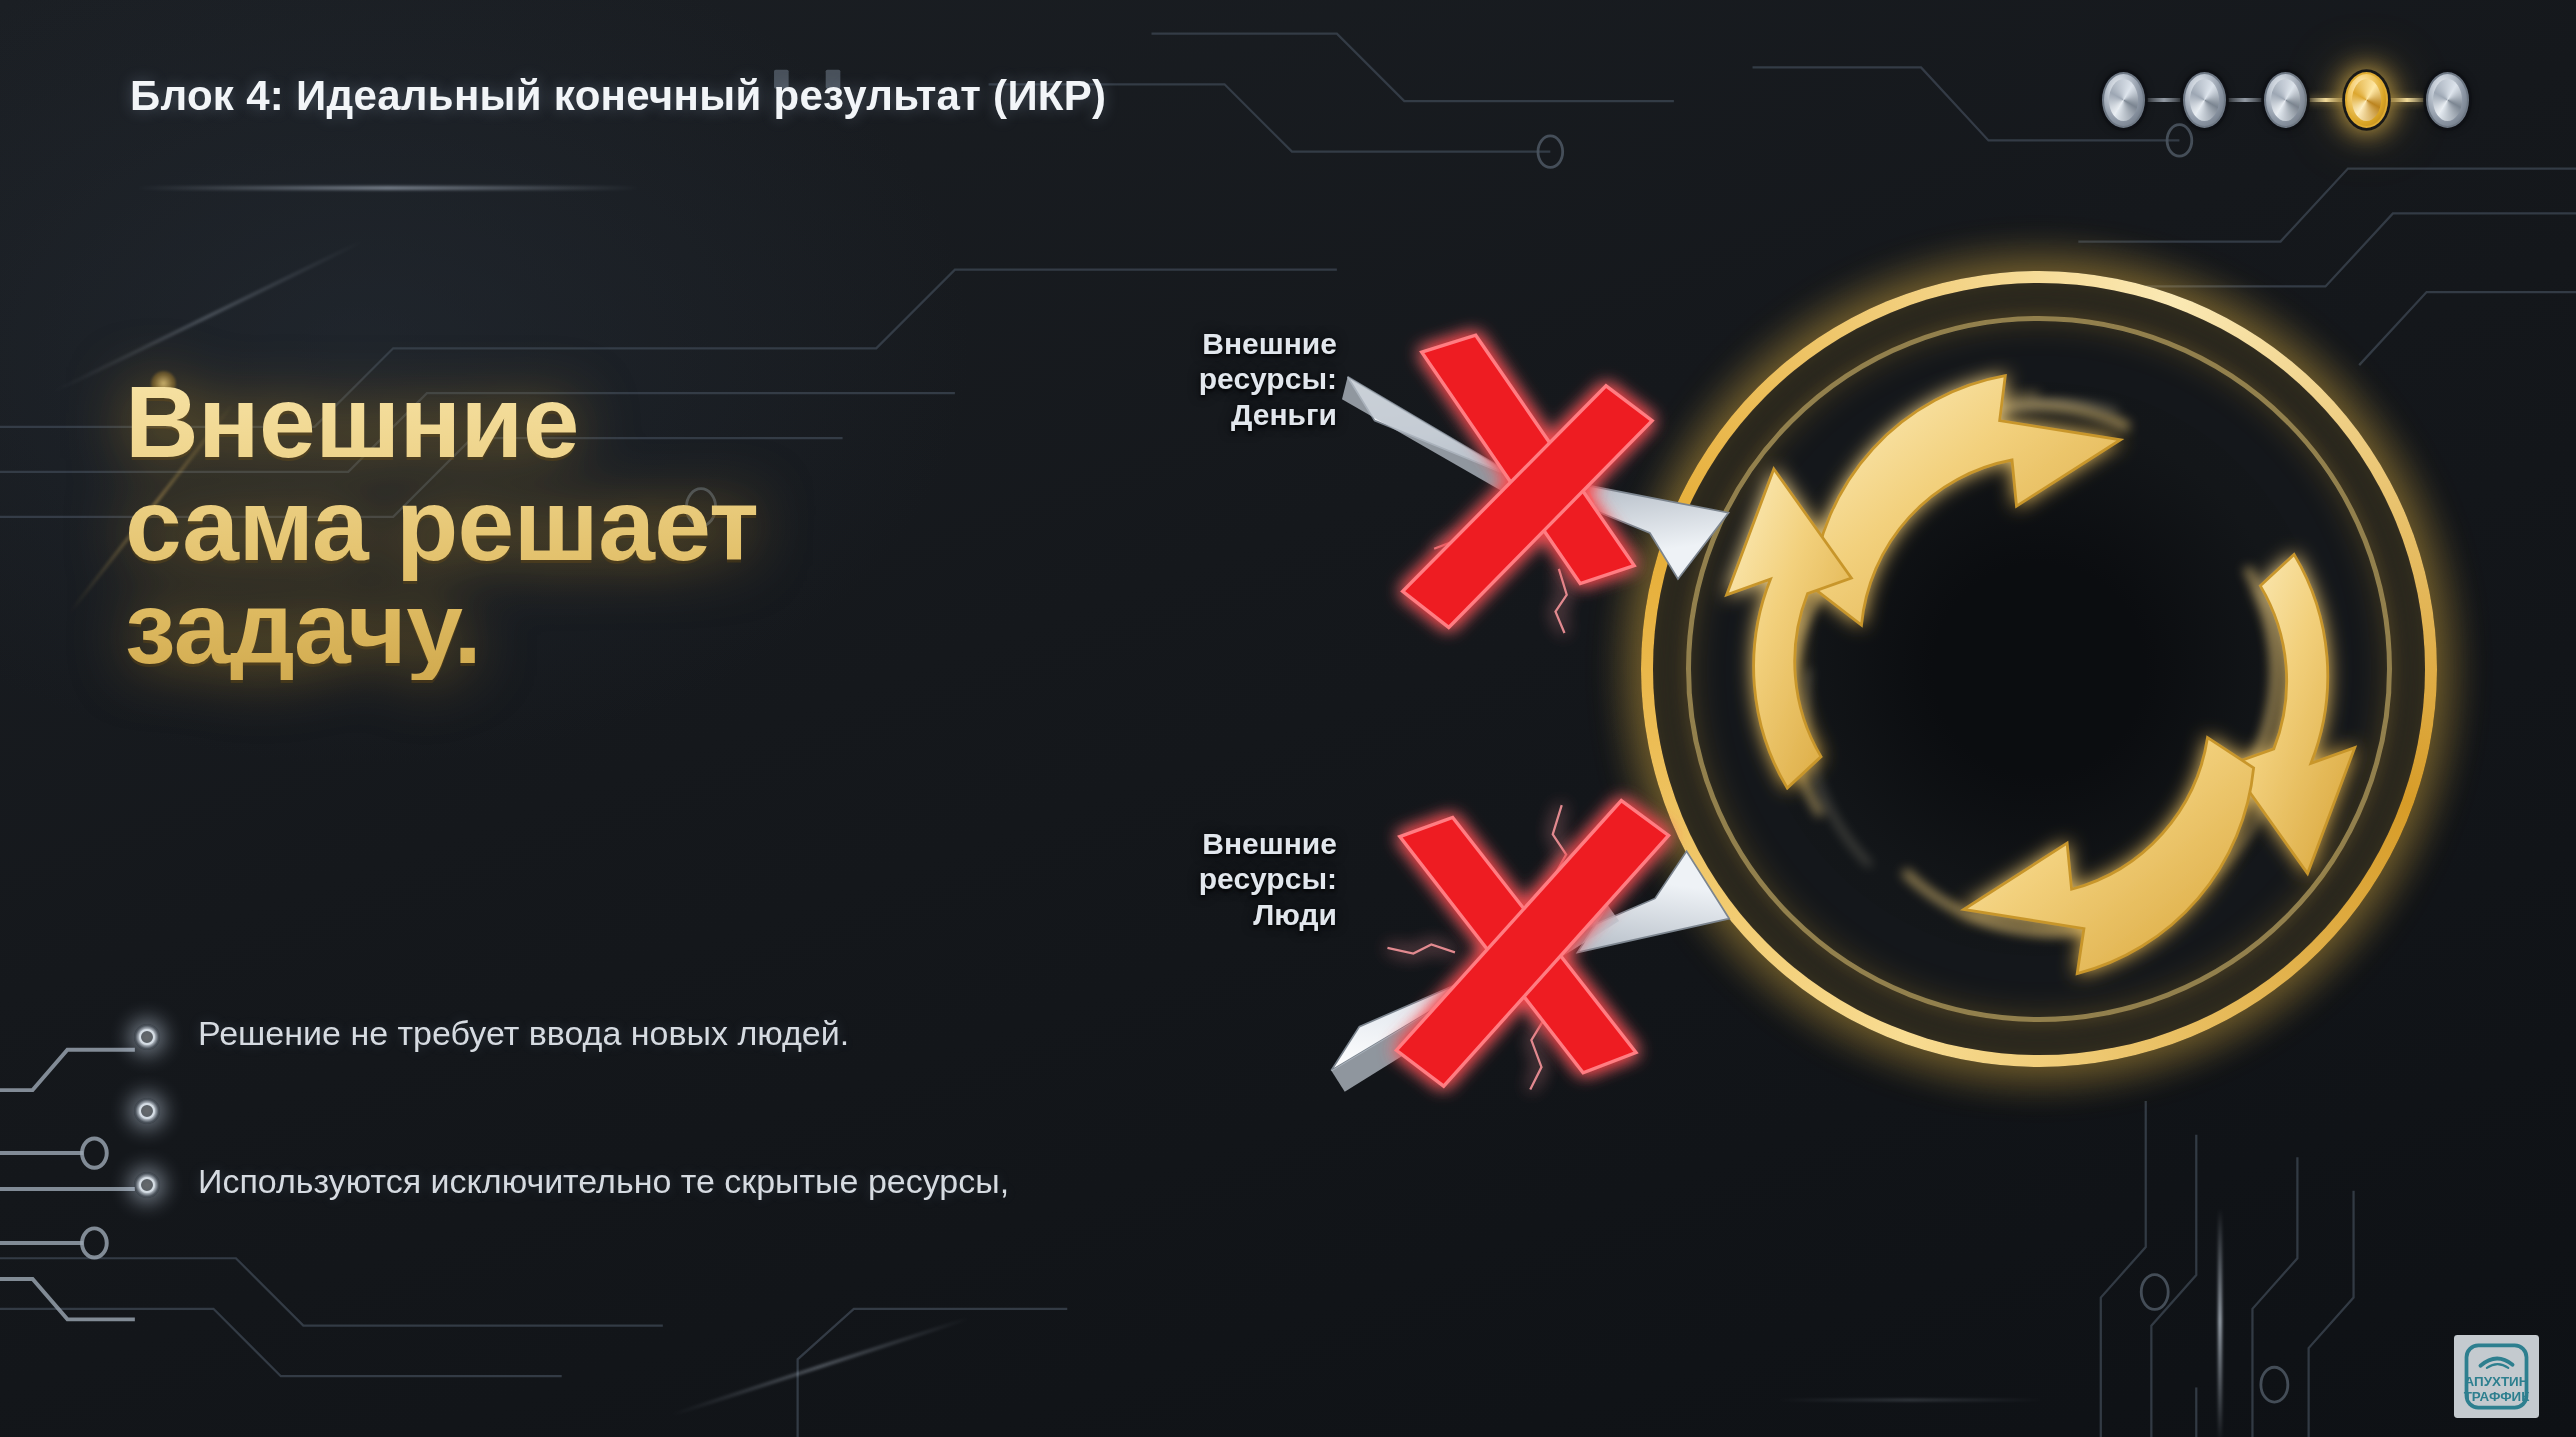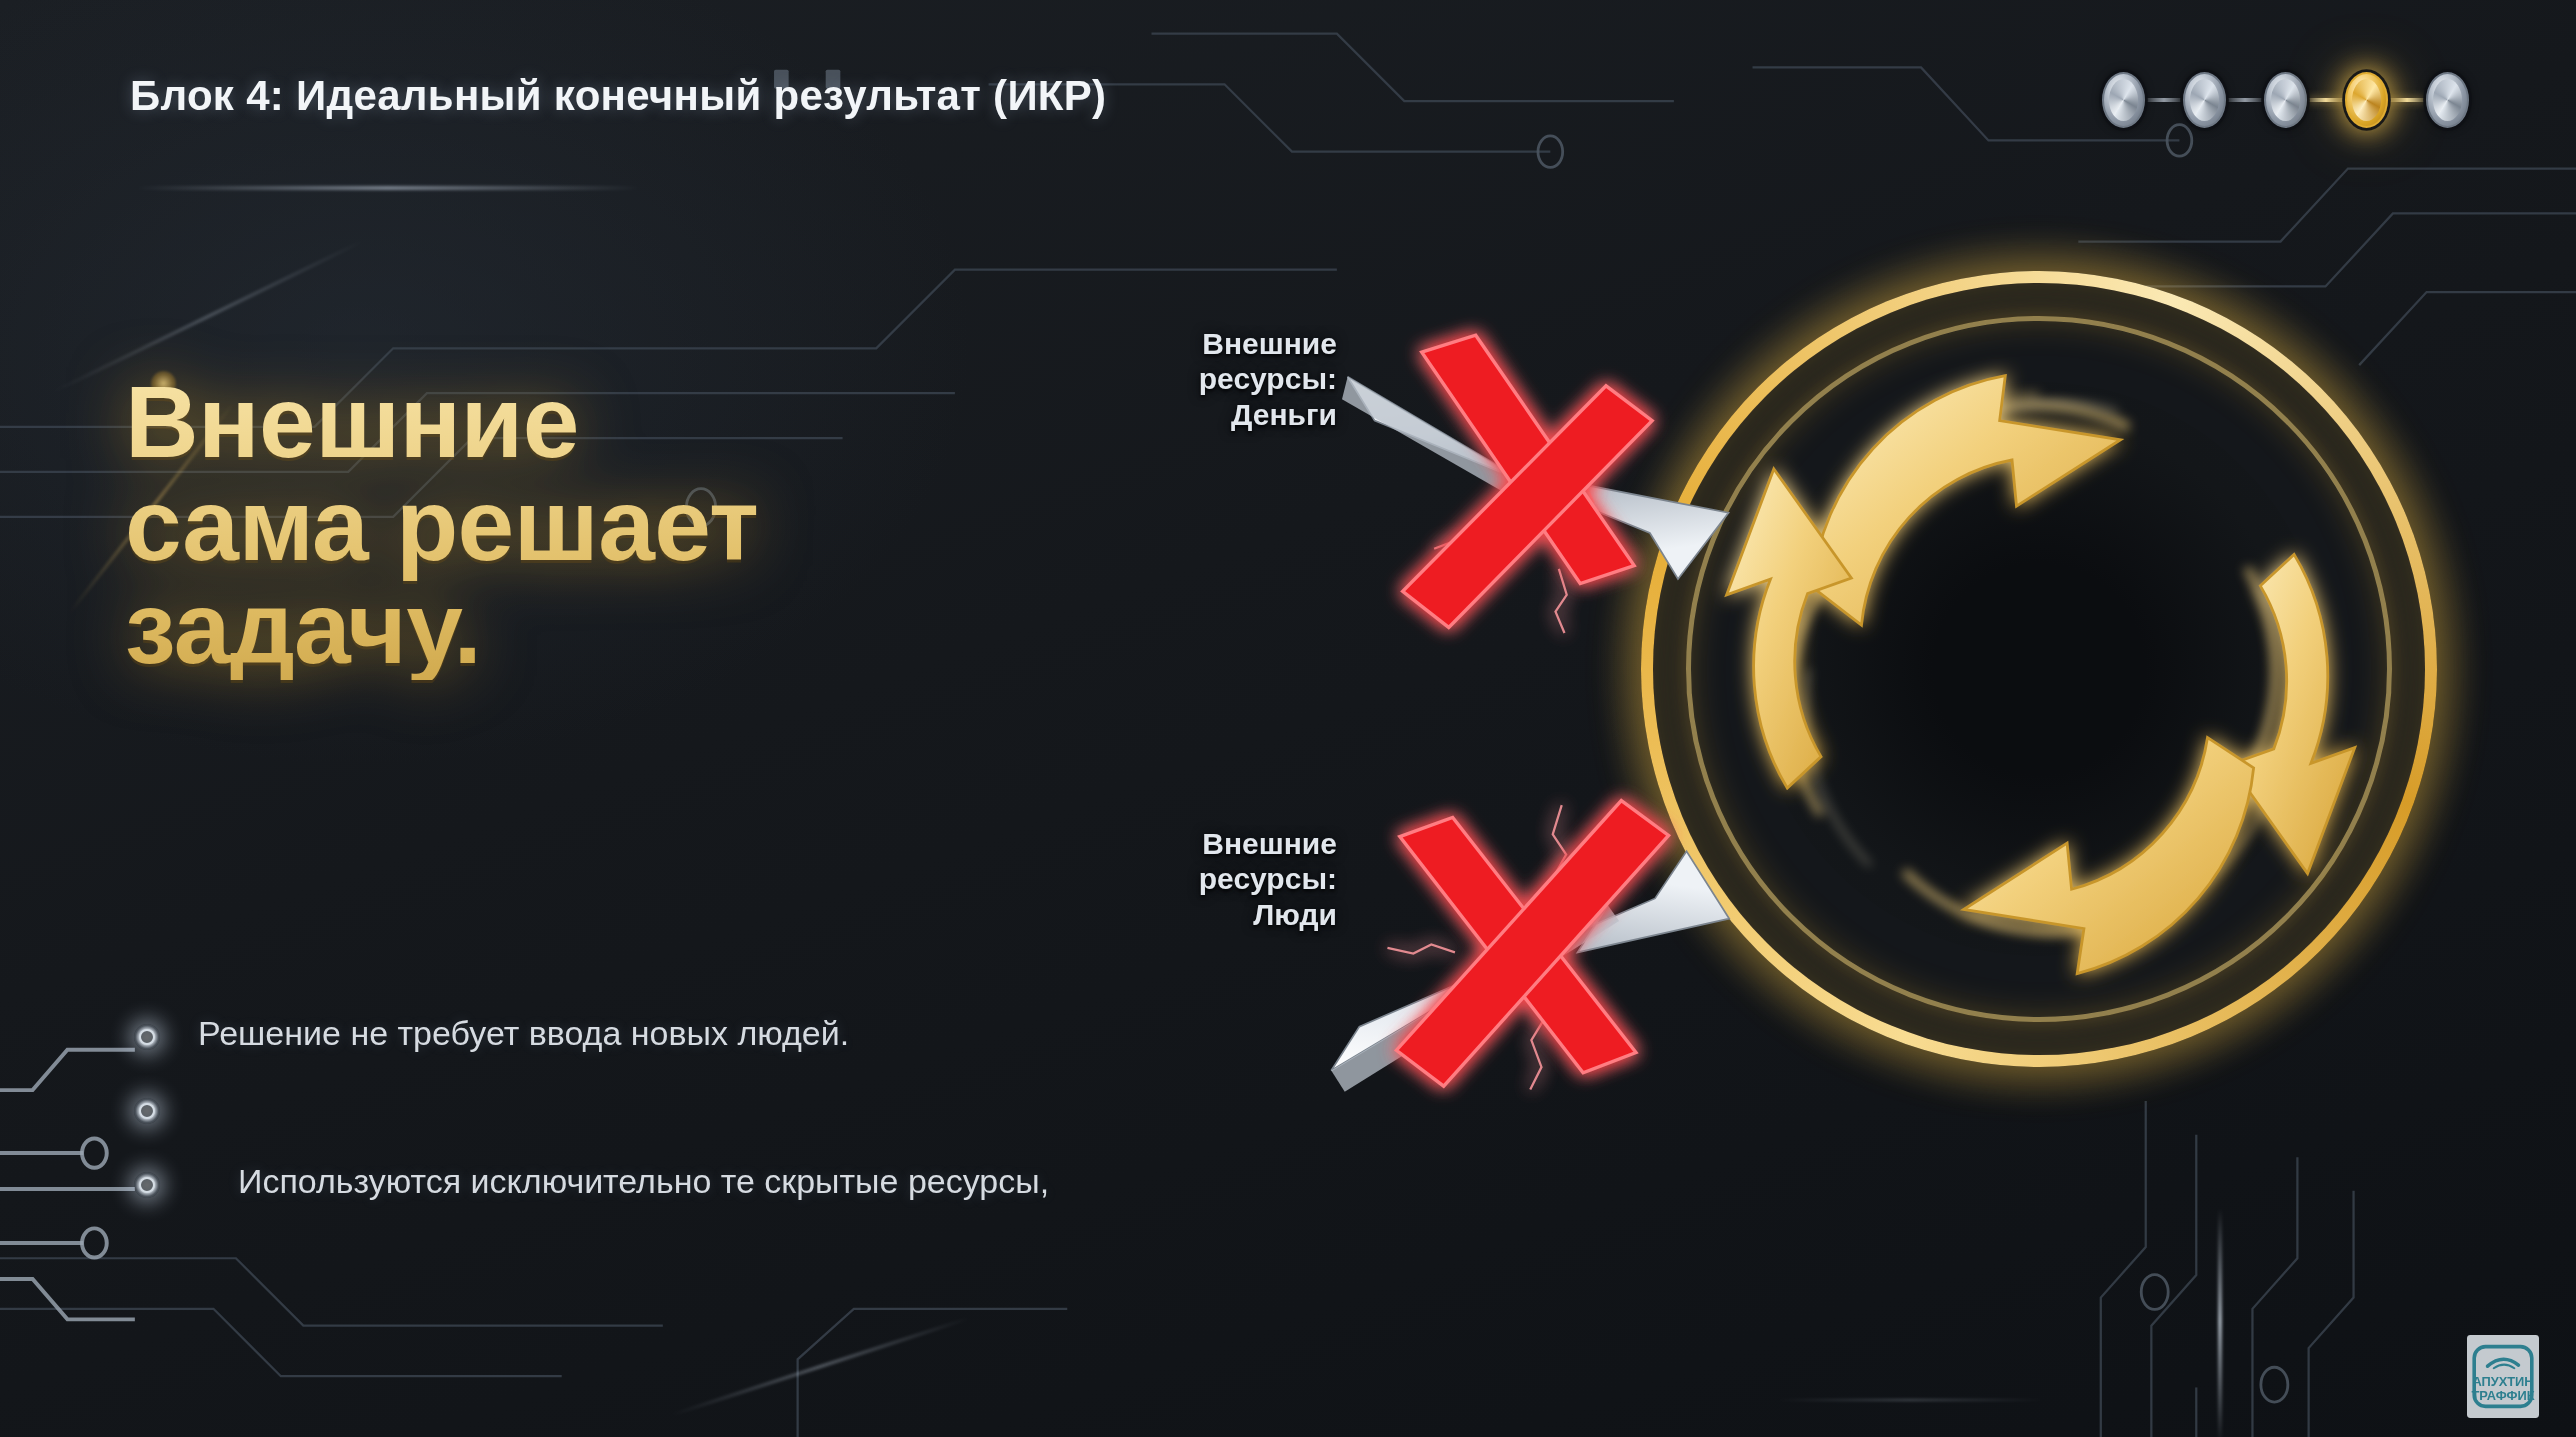--- a/index.html
+++ b/index.html
@@ -101,21 +101,21 @@
     background:linear-gradient(178deg, #f7e3a6 0%, #ecd084 38%, #dfbb62 72%, #cfa84c 100%);
     -webkit-background-clip:text; background-clip:text;
     -webkit-text-fill-color:transparent; color:#eccb78;
     filter:drop-shadow(0 0 30px rgba(226,176,60,.50)) drop-shadow(0 3.4px 0 rgba(90,62,12,.40));
   }
   .headline span { display:block; }
 
   
   .bullets { position:absolute; left:134px; top:1011px; width:1472px; }
   .bullet { display:flex; align-items:center; margin-bottom:35px; }
-  .bullet:last-child { margin-bottom:0;gap:40px; }
+  .bullet:last-child { margin-bottom:0; }
   .node {
     flex:0 0 auto; width:26px; height:26px; border-radius:50%;
     margin:7.9px 38px 0 0;
     background:radial-gradient(circle, #ffffff 0%, #dfe7f0 36%, rgba(180,196,214,.35) 62%, rgba(180,196,214,0) 100%);
     box-shadow:0 0 19px 5.6px rgba(214,230,248,.45);
     position:relative;
   }
   .node::before {
     content:""; position:absolute; inset:5px; border-radius:50%;
     border:2.2px solid rgba(235,243,252,.85);
@@ -171,21 +171,21 @@
     text-align:right;
     text-shadow:0 0 11.2px rgba(10,12,15,.95), 0 1.7px 3.9px rgba(0,0,0,.9);
   }
   .res-label span { display:block; }
   .lbl-money  { left:1101px; top:326px;  width:236px; }
   .lbl-people { left:1101px; top:826px; width:236px; }
 
   
   .logo {
     position:absolute; right:37px; bottom:20px;
-    width:72px; height:83px;
+    width:85px; height:83px;
     background:rgba(226,233,238,.86);
     border-radius:3.4px;
     display:flex; align-items:center; justify-content:center;
   }
   .logo svg { display:block; }
 </style>
 </head>
 <body>
 
 <div class="slide">

